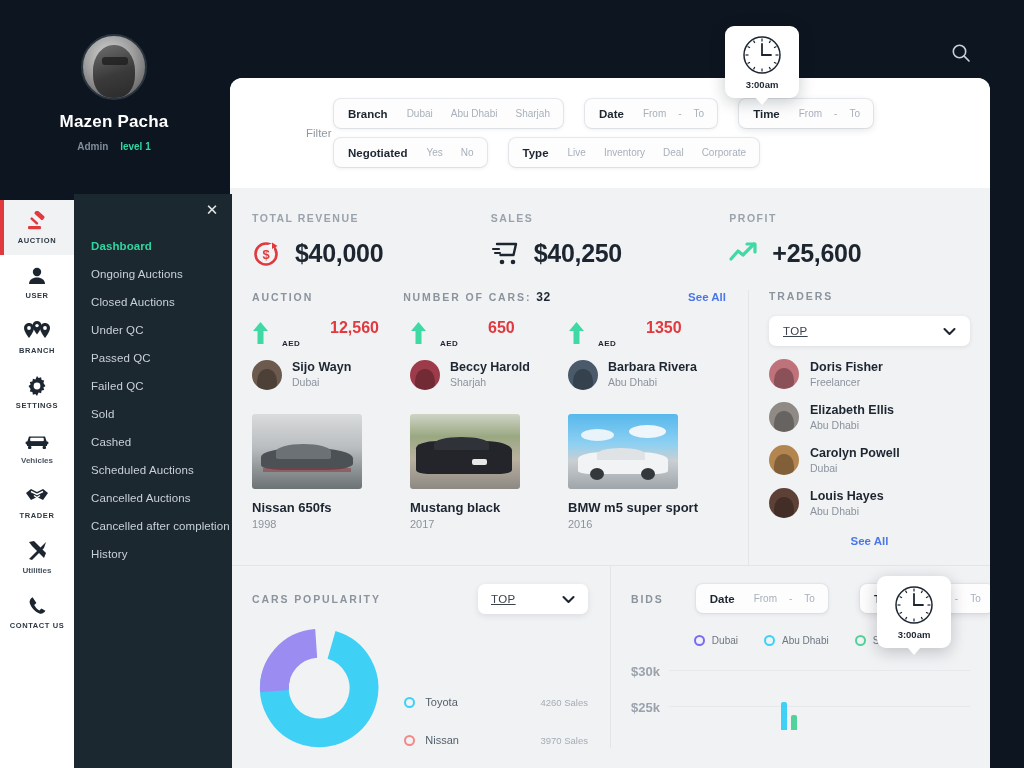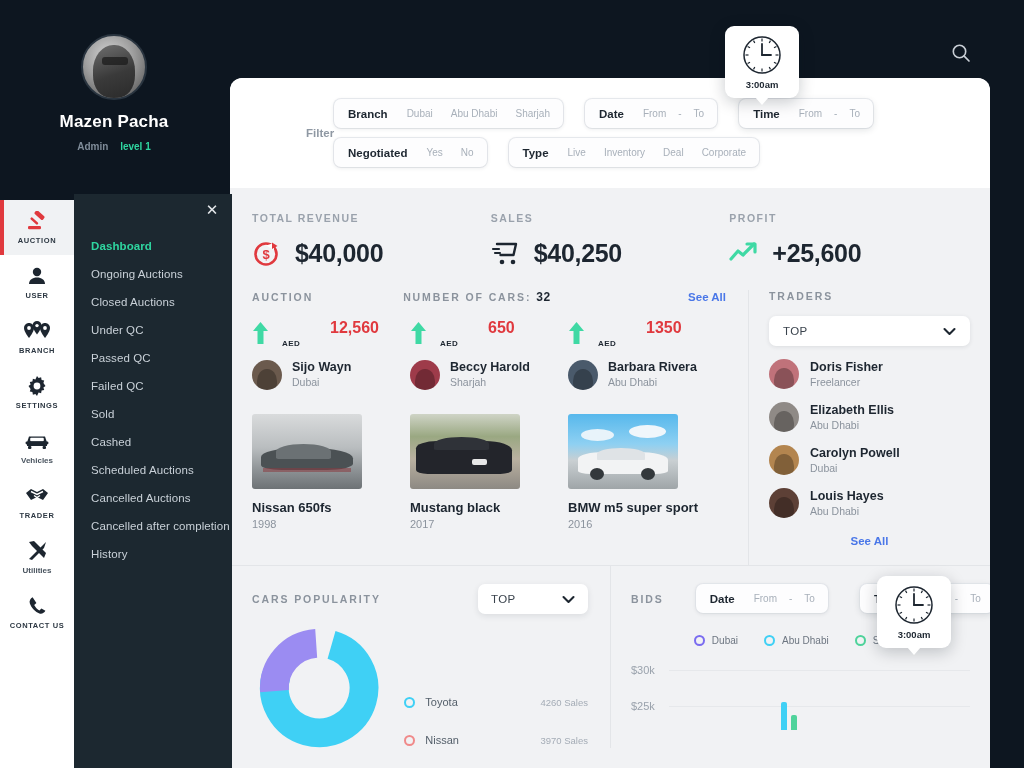--- a/index.html
+++ b/index.html
@@ -77,21 +77,21 @@
   
   .main-card {
     position:absolute; left:230px; top:78px; width:760px; height:690px;
     background:#f1f2f4; border-radius:12px 12px 0 0; overflow:hidden; z-index:3;
   }
   .filter-bar {
     background:#fff; padding:16px 20px 16px 20px; display:flex; align-items:center;
     gap:14px; border-radius:12px 12px 0 0; height:110px;
   }
   .filter-label { display:flex; align-items:center; gap:8px; width:70px; flex:none; }
-  .filter-label-text { font-size:11.5px; color:#8f98a3; font-weight:700;padding-left:48px; }
+  .filter-label-text { font-size:11.5px; color:#8f98a3; font-weight:400;padding-left:48px; }
   .filter-rows { display:flex; flex-direction:column; gap:10px; }
   .filter-row { display:flex; gap:22px; align-items:center; }
 
   .pill {
     background:#fdfdfe; border-radius:7px; display:flex; align-items:center;
     height:29px; padding:0 4px; box-shadow:0 1px 4px rgba(27,36,48,.10), 0 0 0 1px rgba(230,233,238,.8);
   }
   .pill-title { font-size:11.5px; font-weight:700; color:#1d2630; padding:0 10px; }
   .pill-opt {
     font-size:10px; color:#a8b0ba; padding:0 9px; cursor:pointer; white-space:nowrap;
@@ -135,21 +135,21 @@
   .car-thumb { width:110px; height:75px; border-radius:3px; overflow:hidden; position:relative; }
   .car-name { font-size:13px; font-weight:700; color:#1d2630; margin-top:11px; }
   .car-year { font-size:11px; color:#8b939d; margin-top:3px; }
 
   
   .select {
     margin-top:14px; background:#fff; border-radius:7px; height:30px;
     display:flex; align-items:center; justify-content:space-between;
     padding:0 14px; box-shadow:0 1px 4px rgba(27,36,48,.10); cursor:pointer;
   }
-  .select-val { font-size:11.5px; color:#3a434d; letter-spacing:.4px; }
+  .select-val { font-size:11.5px; color:#3a434d; letter-spacing:.4px;text-decoration:underline; }
   .trader { display:flex; align-items:center; gap:11px; margin-top:13px; }
   .tr-name { font-size:12.5px; font-weight:700; color:#1d2630; line-height:14px; }
   .tr-sub { font-size:10.5px; color:#8b939d; margin-top:2px; }
   .traders-seeall { text-align:center; margin-top:17px; font-size:11.5px; color:#4a77e8; font-weight:700; cursor:pointer; }
 
   
   .bottom { display:flex; border-top:1px solid #e3e5e8; }
   .bot-left { width:380px; padding:18px 22px 0 22px; }
   .bot-right { width:380px; padding:18px 20px 0 20px; border-left:1px solid #e3e5e8; }
   .bot-head { display:flex; align-items:center; }
@@ -165,21 +165,21 @@
   .leg-name { font-size:11px; color:#55606b; margin-left:10px; }
   .leg-val { font-size:9.5px; color:#a4acb6; margin-left:auto; }
 
   .bids-head { display:flex; align-items:center; gap:32px; }
   .bids-legend { display:flex; justify-content:center; gap:26px; margin-top:22px; }
   .bl { display:flex; align-items:center; gap:7px; }
   .bl-ring { width:11px; height:11px; border-radius:50%; border:2px solid #7a6cf0; }
   .bl-name { font-size:10px; color:#6d7681; }
   .bids-grid { margin-top:14px; position:relative; height:70px; }
   .grid-line { position:absolute; left:38px; right:0; border-top:1px solid #e6e8eb; }
-  .grid-lab { position:absolute; left:0; font-size:11px; color:#9aa2ac; }
+  .grid-lab { position:absolute; left:0; font-size:13px; color:#9aa2ac;font-weight:bold; }
   .bars { position:absolute; left:150px; bottom:0; display:flex; align-items:flex-end; gap:4px; height:36px; }
   .bar { width:6px; border-radius:2px 2px 0 0; }
 
   
   .clock-pop {
     position:absolute; background:#fff; border-radius:9px; width:74px; height:72px;
     box-shadow:0 4px 16px rgba(10,18,28,.22); z-index:30;
     display:flex; flex-direction:column; align-items:center; justify-content:center; gap:3px;
   }
   .clock-pop::after {

